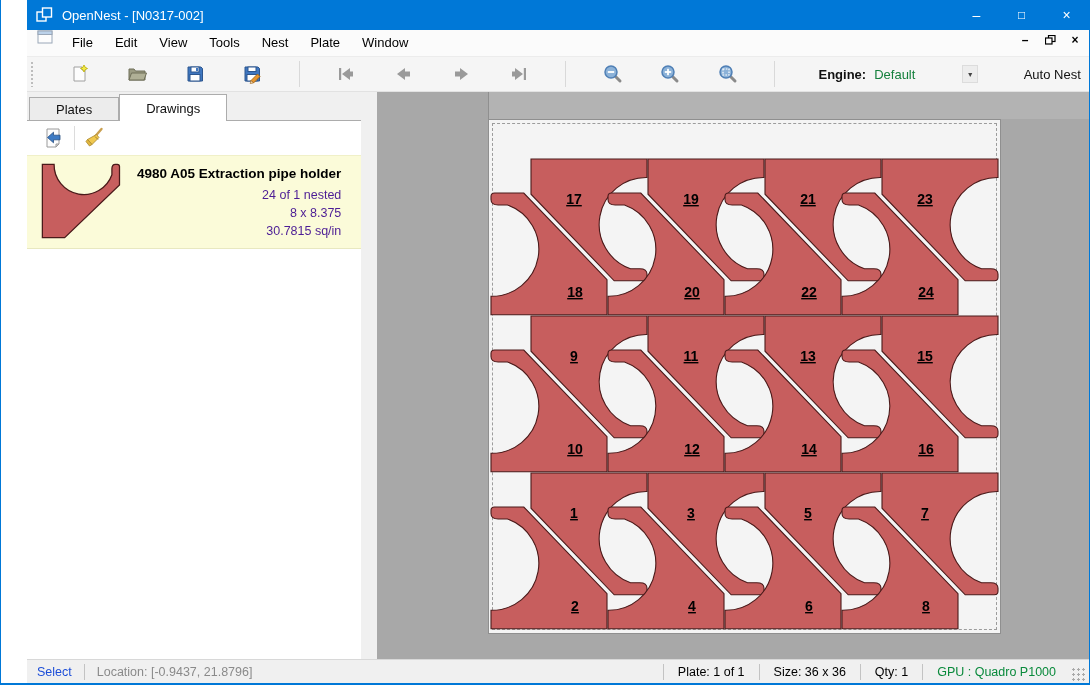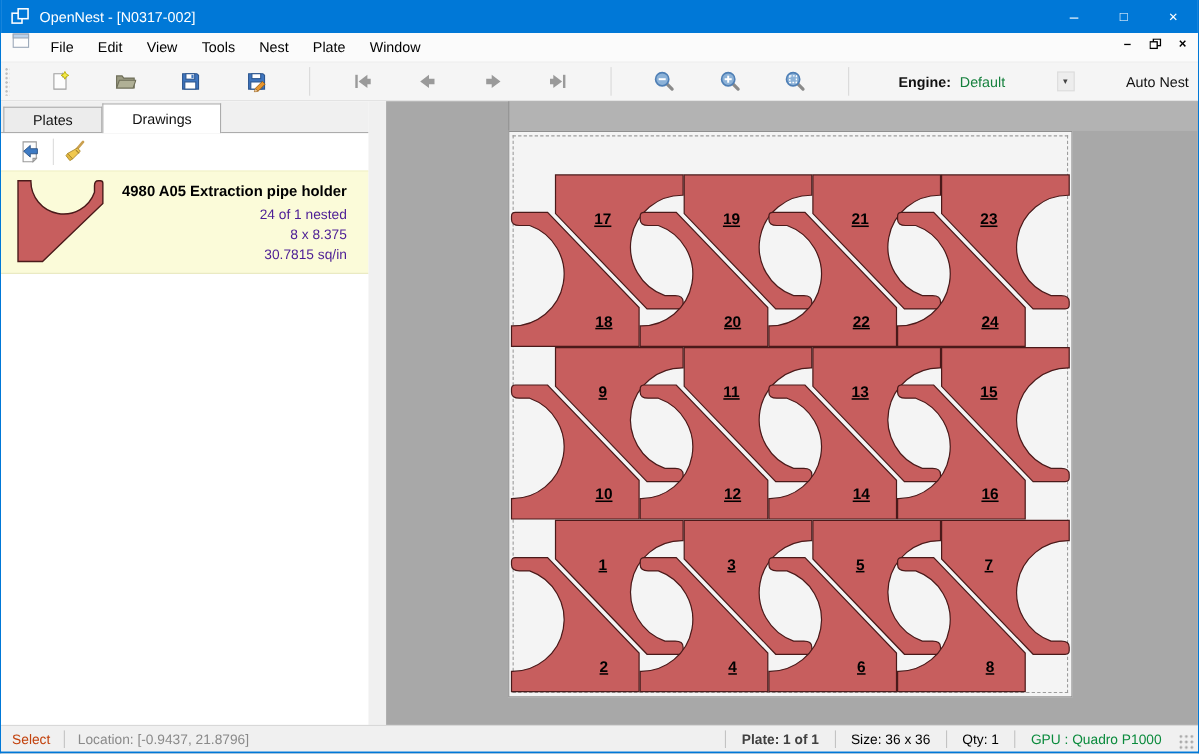--- a/index.html
+++ b/index.html
@@ -1,21 +1,21 @@
 <!DOCTYPE html>
 <html><head>
 <meta charset="utf-8">
 <style>
   * { box-sizing: border-box; margin: 0; padding: 0; }
   html,body { width:1090px; height:685px; overflow:hidden; }
   body { font-family:"Liberation Sans", sans-serif; font-size:13px; color:#111; }
 
   .window { width:1090px; height:685px; display:flex; flex-direction:column;
             border-left:1px solid #0078d7; border-right:1px solid #0078d7;
-            border-bottom:2px solid #0078d7; background:#fff; }
+            border-bottom:2px solid #0078d7; background:#fff;padding-left:26px; }
 
   
   .titlebar { height:30px; background:#0078d7; color:#fff; display:flex; align-items:center; flex:0 0 auto; }
   .titlebar .appicon { width:18px; height:16px; margin:0 8px 0 9px; }
   .titlebar .title { font-size:13px; }
   .titlebar .spacer { flex:1; }
   .caption-btn { width:45px; height:30px; display:flex; align-items:center; justify-content:center;
                  font-size:14px; color:#fff; cursor:default; }
   .caption-btn span { line-height:1; }
   .cap-max { font-size:12px; margin-top:-1px; }
@@ -71,21 +71,21 @@
   .canvas-top-strip { position:absolute; left:111px; top:0; right:0; height:27px; background:#b3b3b3;
                       border-left:1px solid #8f8f8f; }
   .plate { position:absolute; left:111px; top:27px; width:513px; height:515px; background:#f4f4f4;
            border:1px solid #8f8f8f; }
   .plate-dash { position:absolute; inset:3px; border:1px dashed #9c9c9c; pointer-events:none; }
   .plate svg { position:absolute; left:0; top:0; }
 
   
   .statusbar { height:24px; background:#f0f0f0; border-top:1px solid #d8d8d8; display:flex; align-items:center;
                font-size:12.5px; flex:0 0 auto; }
-  .sb-mode { padding:0 12px 0 10px; color:#c2410c; }
+  .sb-mode { padding:0 12px 0 10px; color:#1d4ed8; }
   .sb-div { width:1px; height:16px; background:#c3c3c3; }
   .sb-location { padding:0 12px; color:#8a8a8a; }
   .sb-spacer { flex:1; }
   .sb-seg { padding:0 14px; border-left:1px solid #c3c3c3; height:16px; display:flex; align-items:center; color:#000; }
   .sb-grip { width:14px; height:14px; margin:6px 3px 0 2px;
              background-image:radial-gradient(circle, #a8a8a8 1.2px, transparent 1.4px);
              background-size:5px 5px; background-position:bottom right; }
 </style>
 </head>
 <body>
@@ -334,21 +334,21 @@
       </div>
     </div>
   </div>
 
   <div class="statusbar">
     <div class="sb-mode">Select</div>
     <div class="sb-div"></div>
     <div class="sb-location">Location: [-0.9437, 21.8796]</div>
     <div class="sb-spacer"></div>
     <div id="status-segments" style="display:flex; align-items:center;">
-        <div class="sb-seg" style="color: #404040; font-weight: bold;">Plate: 1 of 1</div>
+        <div class="sb-seg" style="color: #000000;">Plate: 1 of 1</div>
         <div class="sb-seg" style="color: rgb(0, 0, 0);">Size: 36 x 36</div>
         <div class="sb-seg" style="color: rgb(0, 0, 0);">Qty: 1</div>
         <div class="sb-seg" style="color: rgb(10, 138, 60);">GPU : Quadro P1000</div>
       </div>
     <div class="sb-grip"></div>
   </div>
 
 </div>
 
 </body></html>

